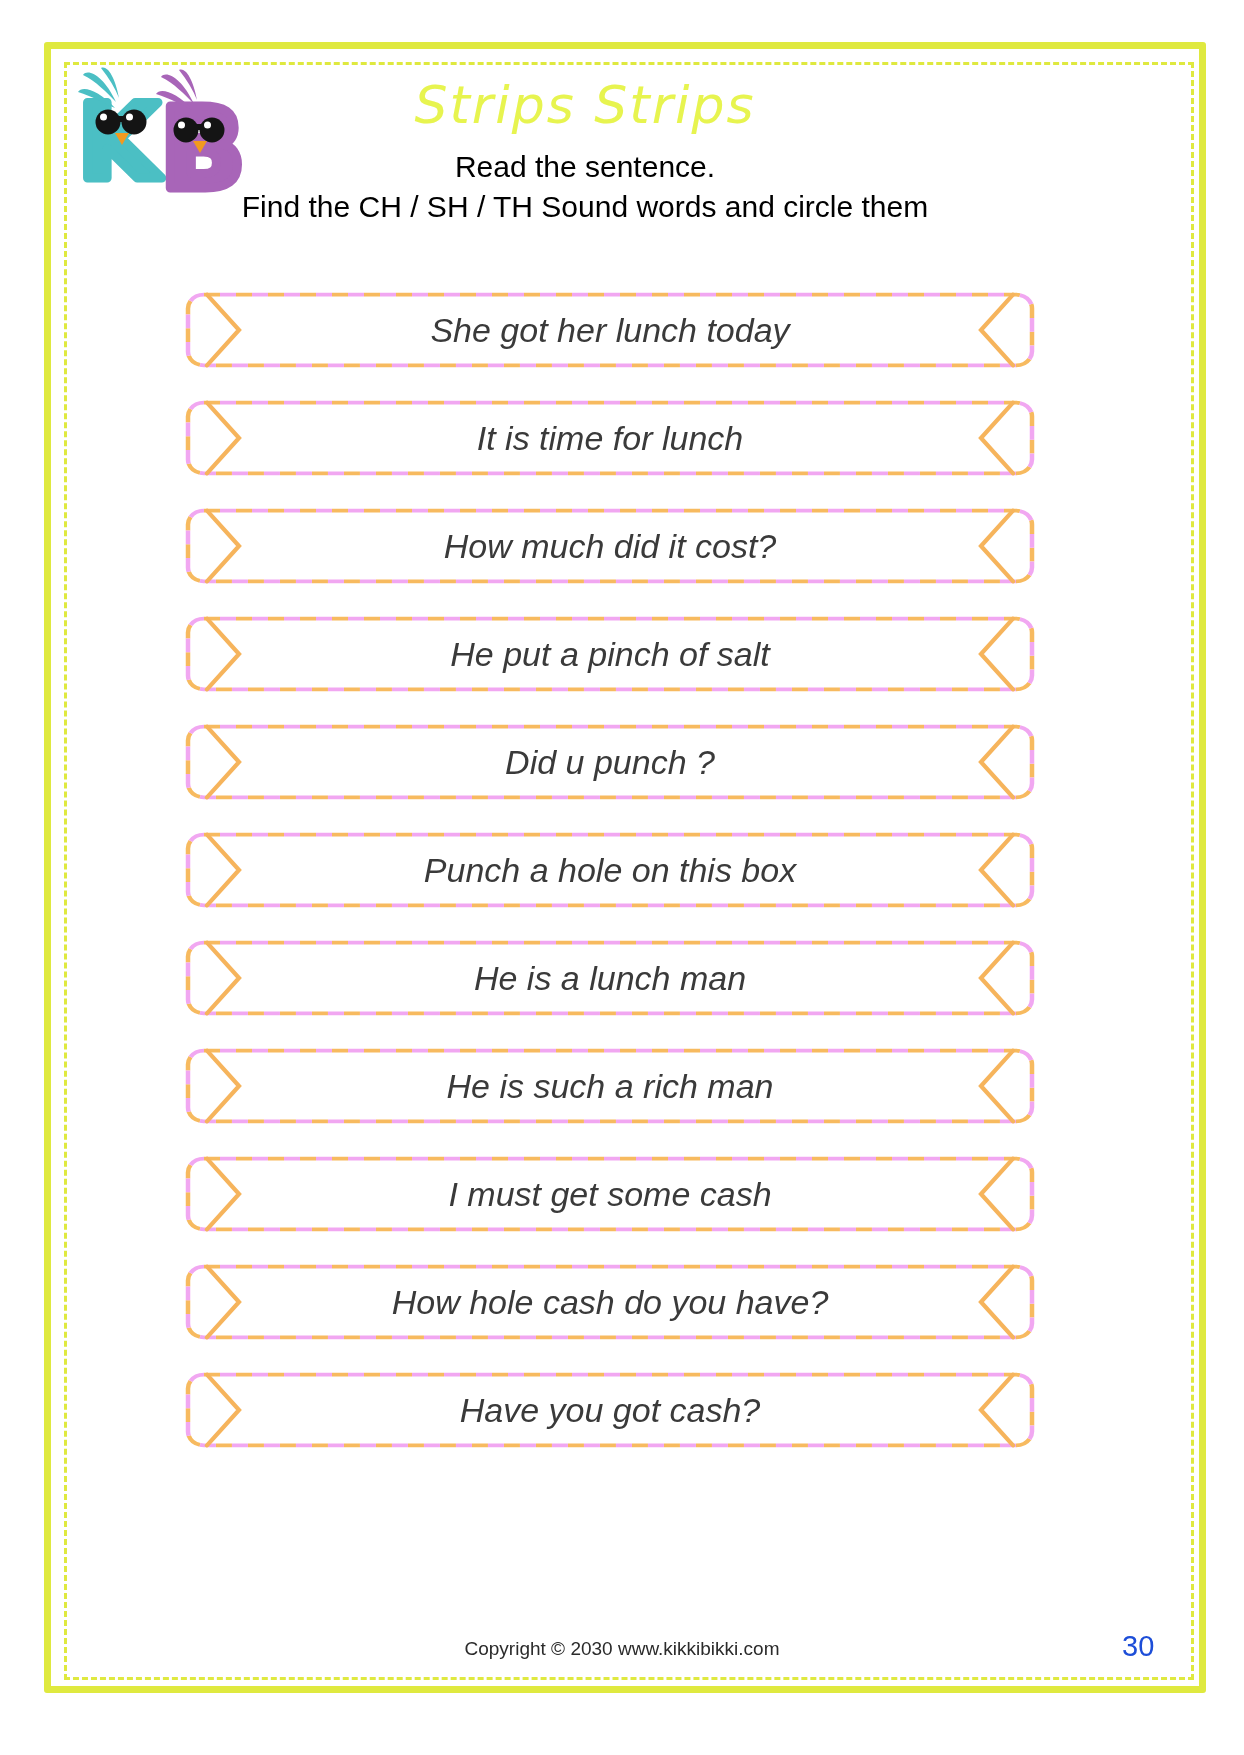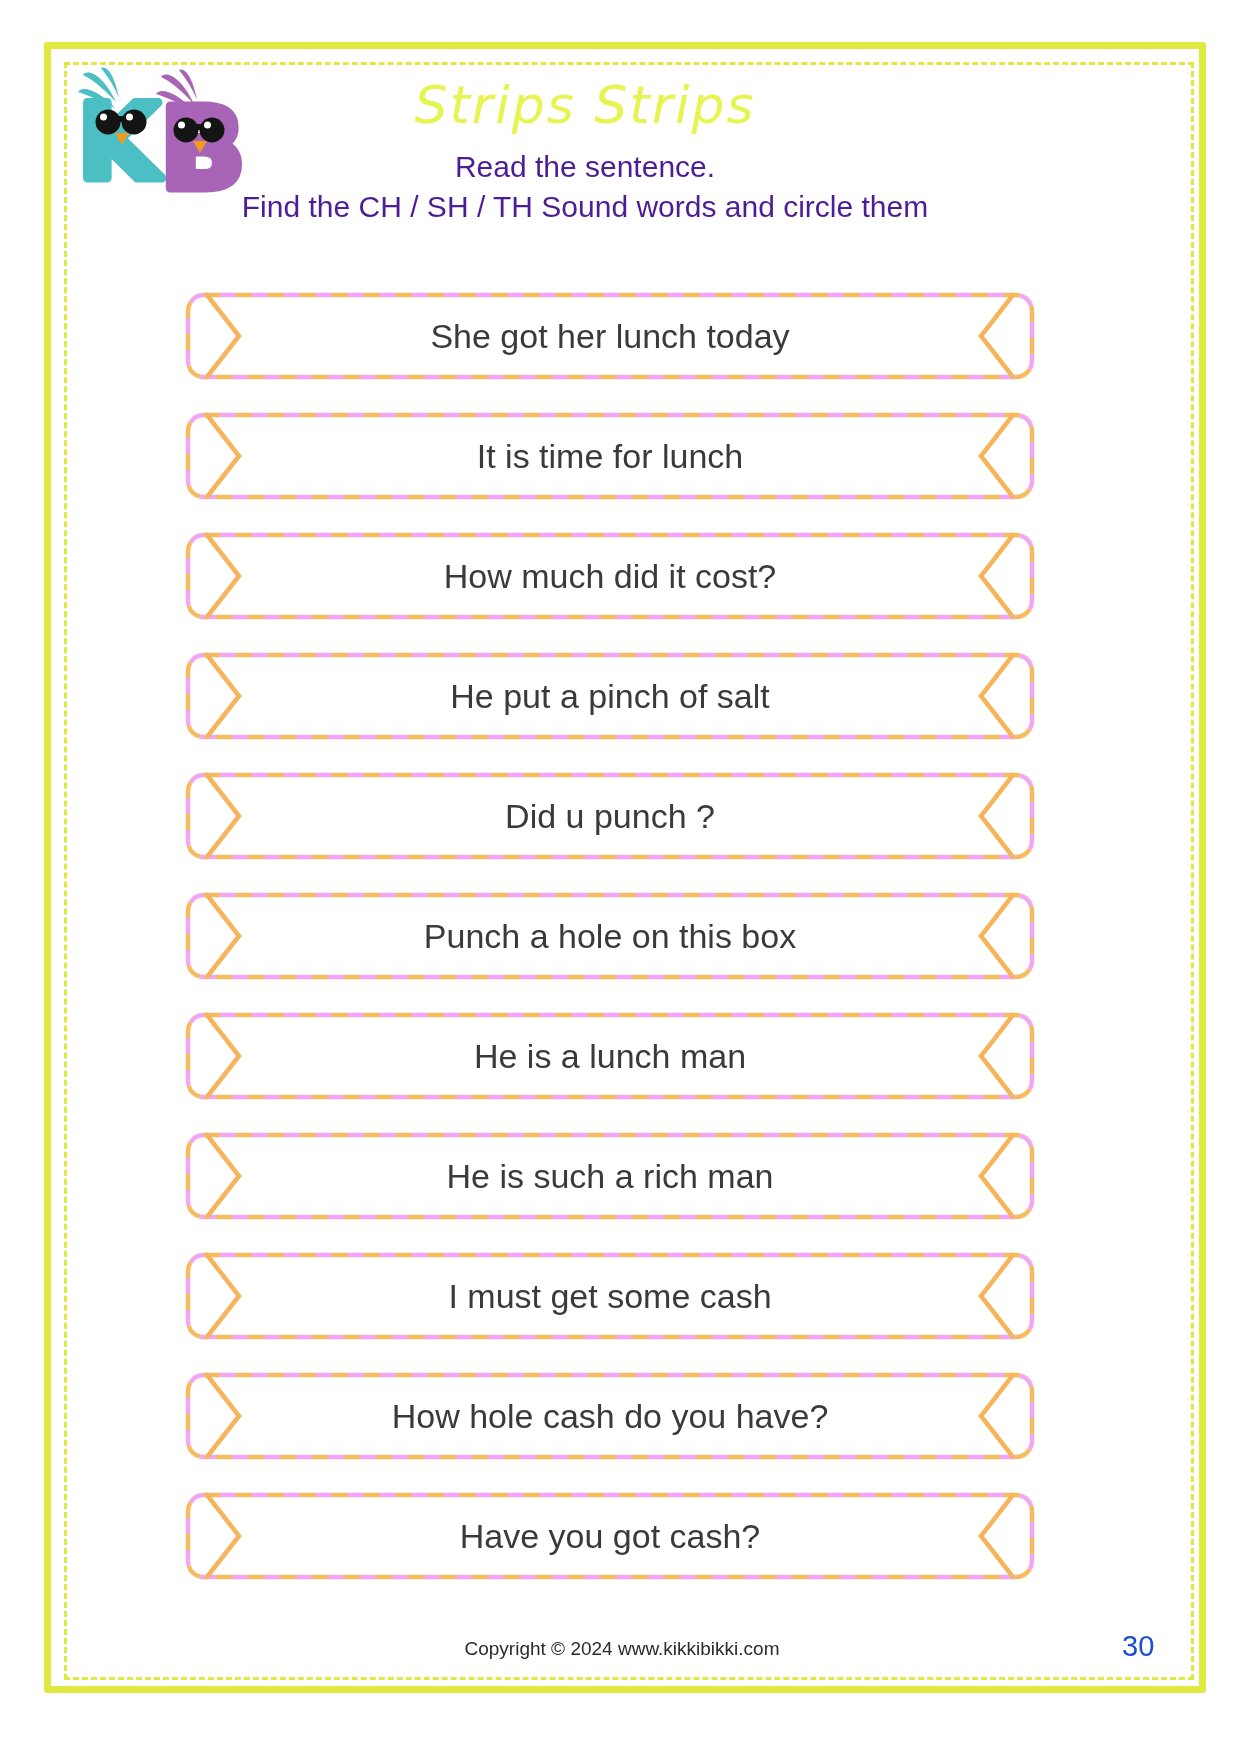--- a/index.html
+++ b/index.html
@@ -38,32 +38,33 @@
     width: 1030px; text-align: center;
   }
   .page-title {
     font-family: "DejaVu Sans", sans-serif;
     font-style: italic;
     font-size: 52px;
     letter-spacing: 2px;
     color: #e7f44f;
     line-height: 1.05;
   }
-  .instruction { font-size: 30px; color: #4c1d95; line-height: 1.35; }
+  .instruction { font-size: 30px; color: #000000; line-height: 1.35; }
   .instruction.first { margin-top: 14px; }
 
   
   .strips {
     position: absolute; left: 185px; top: 292px;
     width: 850px;
   }
   .strip {
     position: relative;
-    height: 88px;
+    height: 76px;
     margin-bottom: 32px;
+    font-style: italic;
   }
   .strip svg.frame {
     position: absolute; left: 0; top: 0;
     width: 100%; height: 100%;
     display: block;
   }
   .sentence {
     position: absolute; left: 40px; right: 40px; top: 0; bottom: 0;
     display: flex; align-items: center; justify-content: center;
     font-size: 34px;
@@ -206,14 +207,14 @@
     <div class="sentence">How hole cash do you have?</div>
   </div>
   <div class="strip">
     <svg class="frame">
         <use href="#strip-frame"></use>
       </svg>
     <div class="sentence">Have you got cash?</div>
   </div>
 </div>
 
-<div class="footer-copyright">Copyright © 2024 www.kikkibikki.com</div>
+<div class="footer-copyright">Copyright © 2030 www.kikkibikki.com</div>
 <div class="page-number">30</div>
 
 </body></html>

